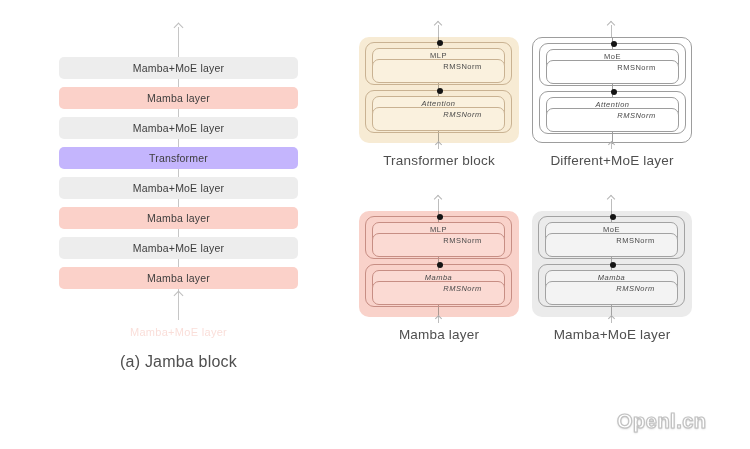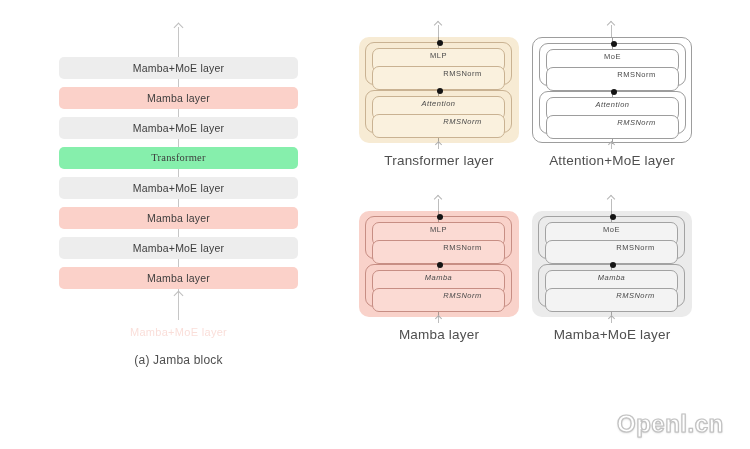--- a/index.html
+++ b/index.html
@@ -17,29 +17,29 @@
     border-top:1.5px solid #bdbdbd; border-left:1.5px solid #bdbdbd;
     transform:rotate(45deg);
   }
   .row {
     position:absolute; left:59px; width:239px; height:22px;
     border-radius:5px; text-align:center; line-height:22px;
     font-size:10.5px; color:#3d3d3d; letter-spacing:0.2px;
   }
   .row-gray { background:#ededed; }
   .row-pink { background:#fbd1c9; }
-  .row-tan  { background:#86efac;font-family:Liberation Serif, serif; }
+  .row-tan  { background:#c4b5fd; }
   .r1{top:57px}.r2{top:87px}.r3{top:117px}.r4{top:147px}
   .r5{top:177px}.r6{top:207px}.r7{top:237px}.r8{top:267px}
   .faded-label {
     position:absolute; left:59px; top:326px; width:239px; text-align:center;
     font-size:11px; color:#f2ada1; opacity:0.4; letter-spacing:0.3px;
   }
   .caption {
-    position:absolute; font-size:12px; color:#4f4f4f; text-align:center;
+    position:absolute; font-size:16px; color:#4f4f4f; text-align:center;
     letter-spacing:0.2px;
   }
   .caption-a { left:59px; top:353px; width:239px; }
   .caption-b { left:354px; top:356px; width:343px; }
 
   
   .diagram { position:absolute; width:160px; height:145px; }
   .d1 { left:359px; top:22px; }
   .d2 { left:532px; top:22px; }
   .d3 { left:359px; top:196px; }
@@ -65,21 +65,21 @@
   .g-top { top:5px; } .g-bottom { top:53px;font-style:italic; }
   .dot {
     position:absolute; left:70.5px; top:-3px; width:6px; height:6px;
     border-radius:50%; background:#141414;
   }
   .box {
     position:absolute; left:6px; width:133px; height:24px;
     border:1px solid; border-radius:7px; text-align:center;
     font-size:7.5px; line-height:13px; color:#4a4a4a; letter-spacing:0.5px;
   }
-  .b1 { top:5px; } .b2 { top:23px;padding-left:48px; }
+  .b1 { top:5px; } .b2 { top:16px;padding-left:48px; }
   .dtitle {
     position:absolute; left:-20px; top:131px; width:200px; text-align:center;
     font-size:13.5px; color:#4f4f4f; letter-spacing:0.2px;
   }
 
   
   .theme-tan  .dcontainer { background:#f7ebd4; }
   .theme-tan  .group { border-color:#c9b292; }
   .theme-tan  .box   { background:#faf1de; border-color:#c9b292; }
   .theme-tan  .centerline { background:#aba290; }
@@ -99,21 +99,21 @@
   .theme-gray .box   { background:#f3f3f3; border-color:#a2a2a2; }
   .theme-gray .centerline { background:#a2a2a2; }
 
   
   .footer {
     position:absolute; left:21px; top:403px; font-size:9.3px;
     line-height:11.5px; color:#383838; letter-spacing:0.1px;
   }
   .watermark {
     position:absolute; left:617px; top:410px;
-    font-size:24px; font-weight:700; color:#ffffff;
+    font-size:20px; font-weight:700; color:#ffffff;
     -webkit-text-stroke:1.2px #c2c2c2;
     text-shadow:0 1px 2px rgba(140,140,140,0.45), 0 0 1px #bdbdbd;
     letter-spacing:0.5px;
   }
 </style>
 </head>
 <body>
 
 <div class="canvas">
 
@@ -146,42 +146,42 @@
         <div class="box b2">RMSNorm</div>
       </div>
       <div class="group g-bottom">
         <span class="dot"></span>
         <div class="box b1">Attention</div>
         <div class="box b2">RMSNorm</div>
       </div>
     </div>
     <div class="bstub"></div>
     <span class="bchev"></span>
-    <div class="dtitle">Transformer layer</div>
+    <div class="dtitle">Transformer block</div>
   </div>
 
   <div class="diagram d2 theme-white">
     <span class="chev-d"></span>
     <div class="arrow-stub"></div>
     <div class="dcontainer">
       <div class="centerline"></div>
       <div class="group g-top">
         <span class="dot"></span>
         <div class="box b1">MoE</div>
         <div class="box b2">RMSNorm</div>
       </div>
       <div class="group g-bottom">
         <span class="dot"></span>
         <div class="box b1">Attention</div>
         <div class="box b2">RMSNorm</div>
       </div>
     </div>
     <div class="bstub"></div>
     <span class="bchev"></span>
-    <div class="dtitle">Attention+MoE layer</div>
+    <div class="dtitle">Different+MoE layer</div>
   </div>
 
   <div class="diagram d3 theme-pink">
     <span class="chev-d"></span>
     <div class="arrow-stub"></div>
     <div class="dcontainer">
       <div class="centerline"></div>
       <div class="group g-top">
         <span class="dot"></span>
         <div class="box b1">MLP</div>

